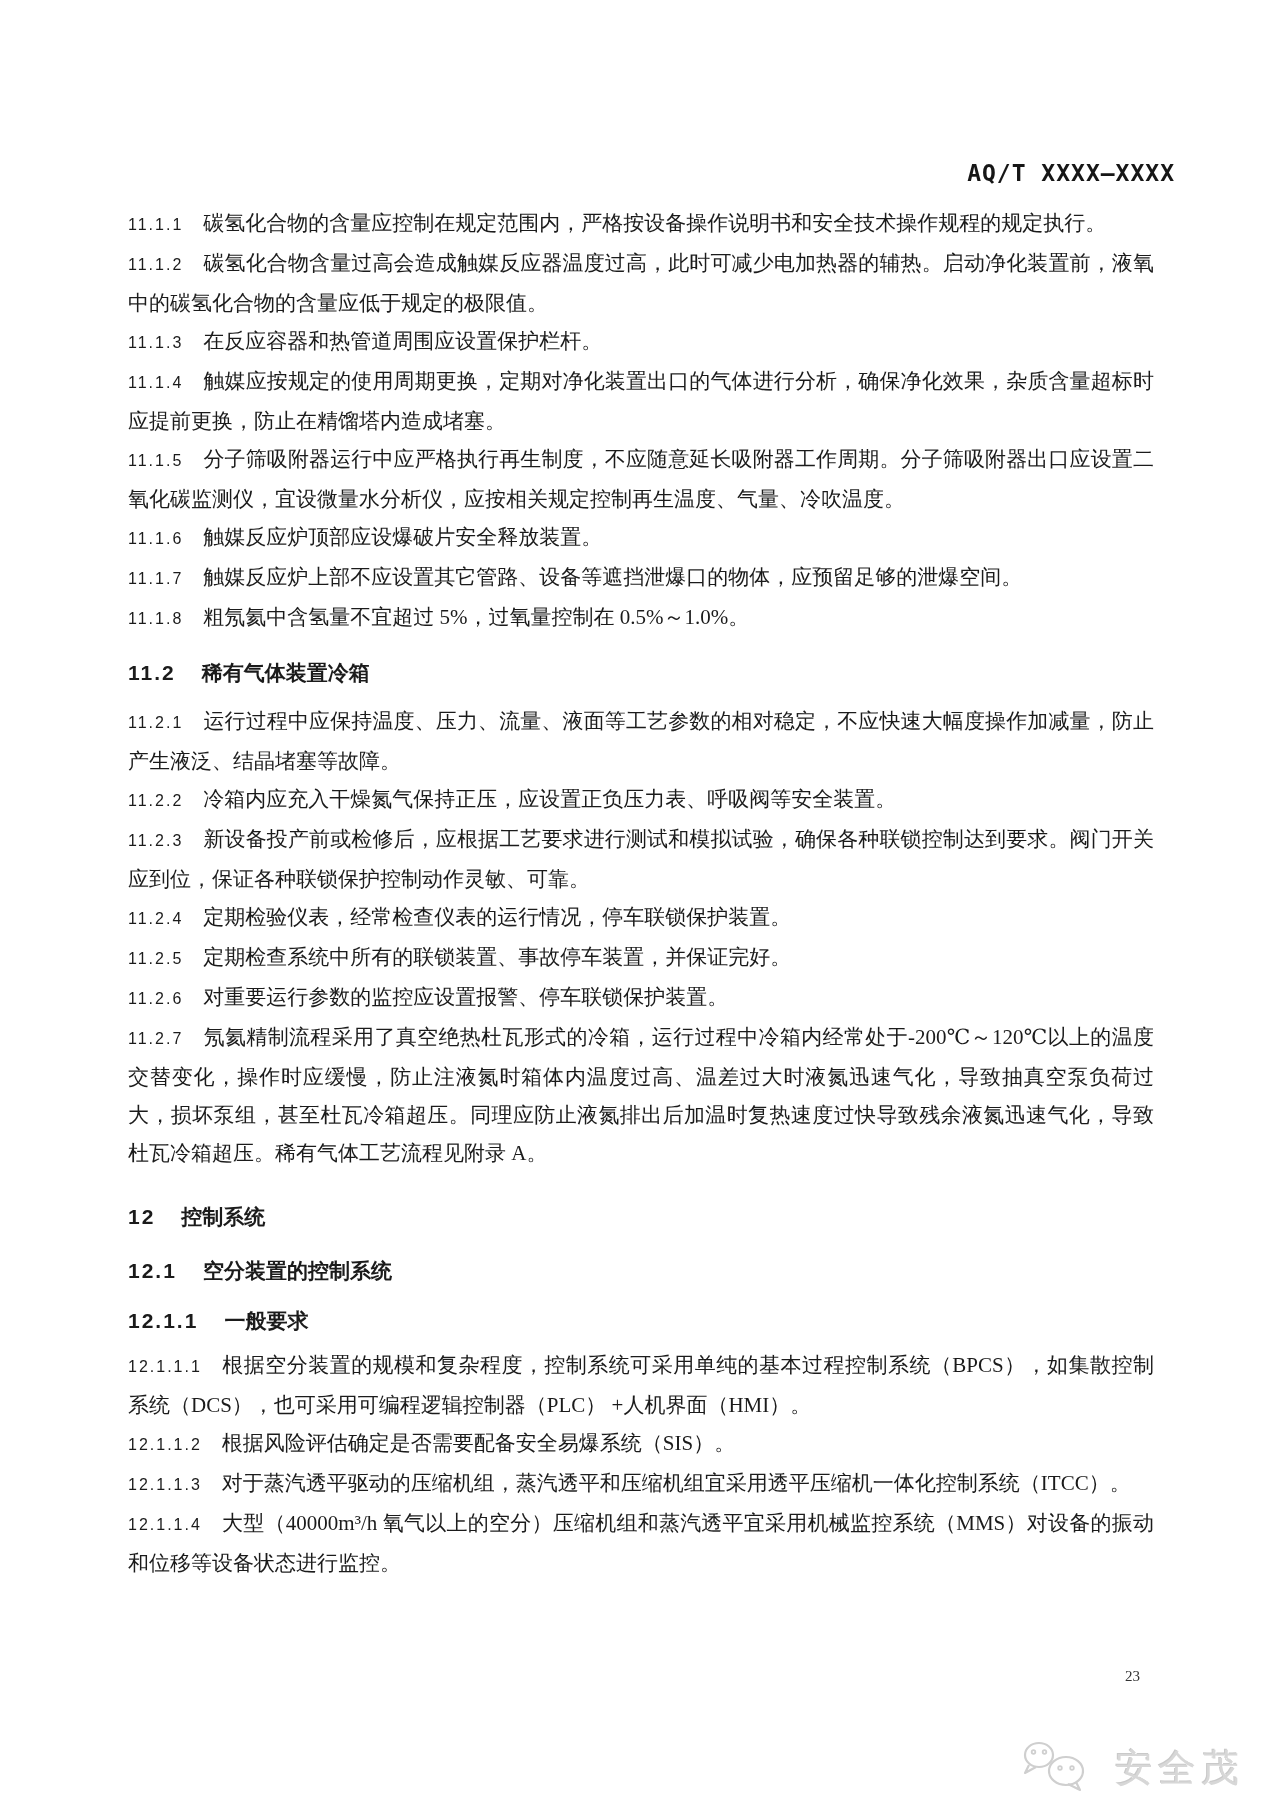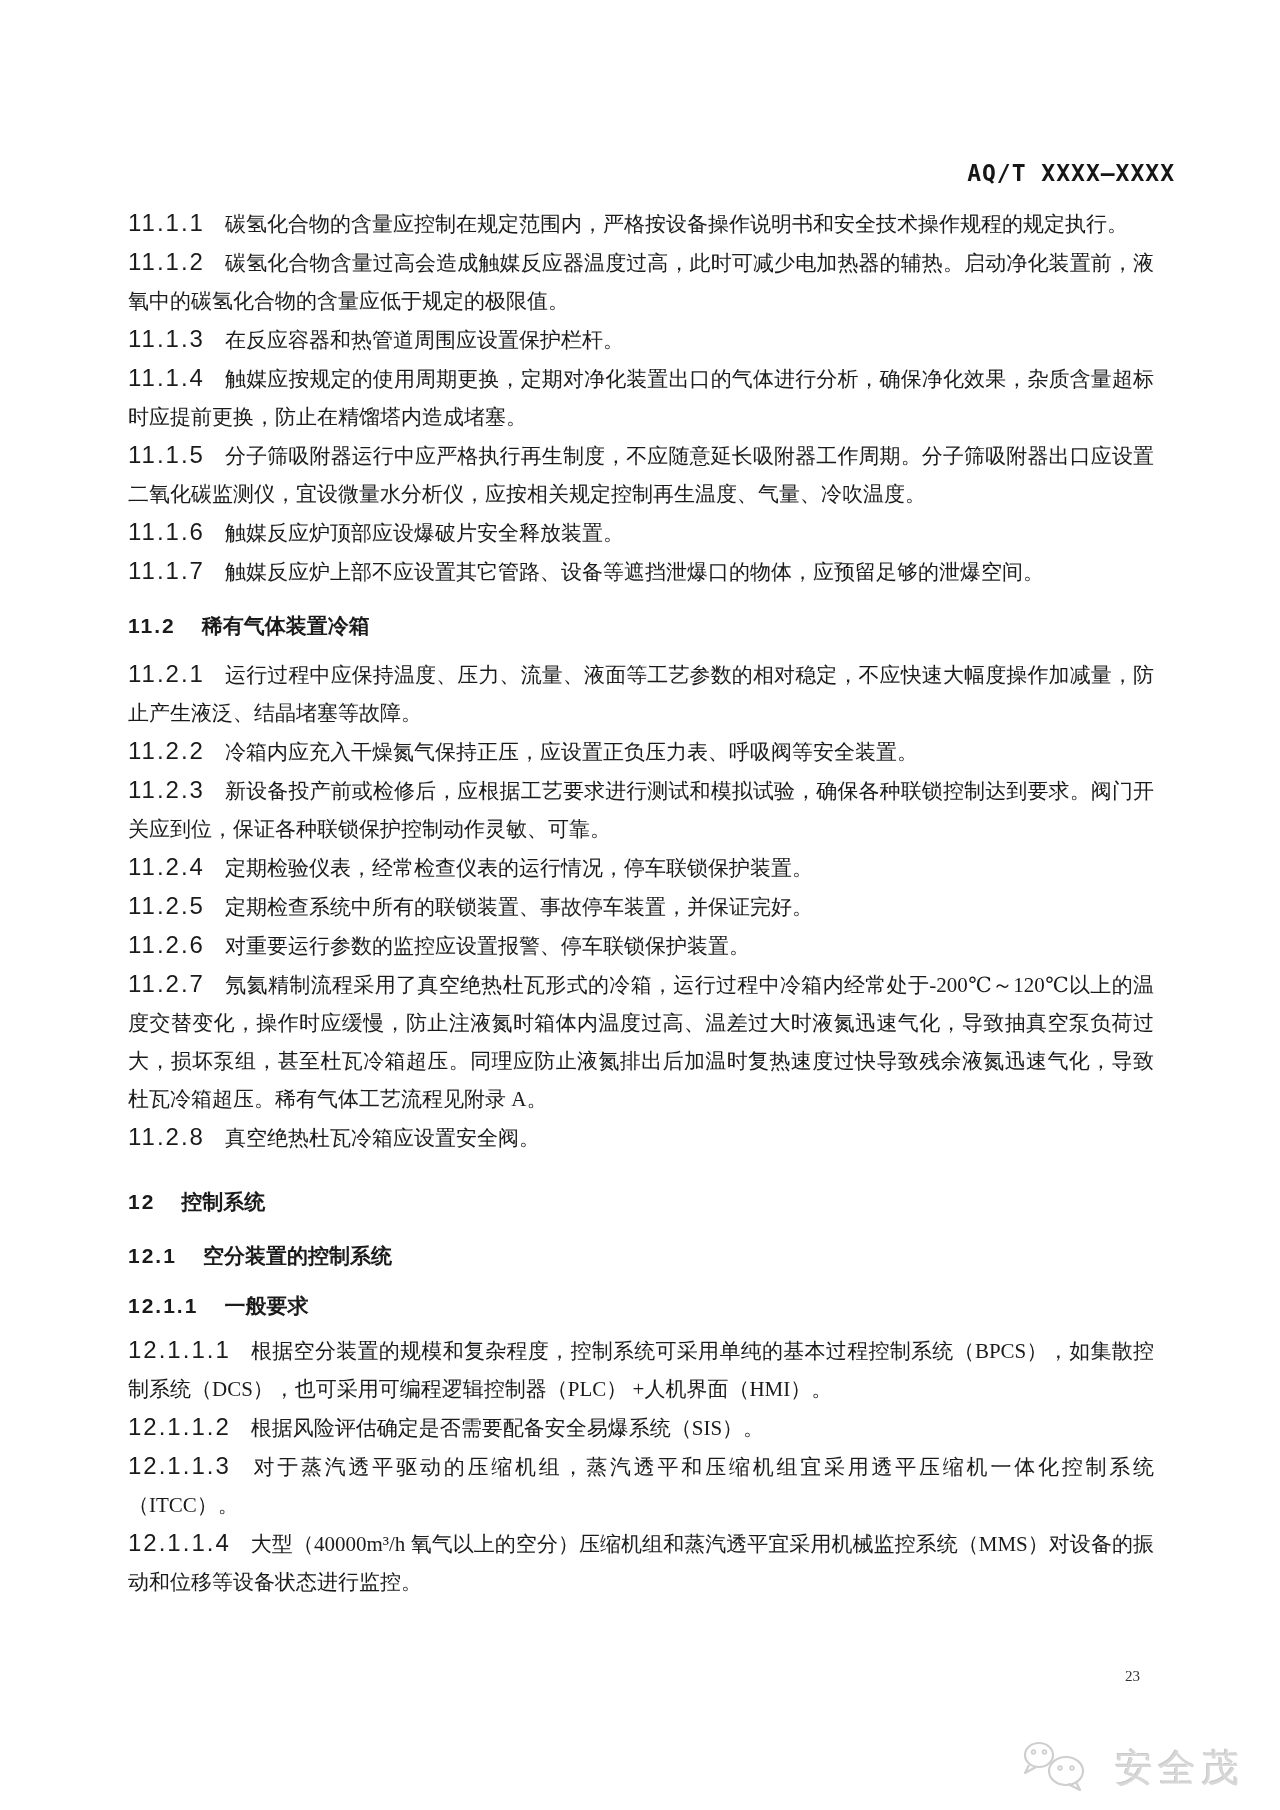--- a/index.html
+++ b/index.html
@@ -30,21 +30,21 @@
     top: 192px;
     left: 128px;
     width: 1026px;
     font-size: 21px;
     line-height: 38px;
     text-align: justify;
   }
   .clause { margin: 0; }
   .clause .num {
     font-family: "Liberation Sans", "DejaVu Sans", sans-serif;
-    font-size: 24px;
+    font-size: 16px;
     letter-spacing: 2px;
     margin-right: 20px;
     white-space: nowrap;
   }
   .heading {
     font-family: "Liberation Sans", "DejaVu Sans", sans-serif;
     font-weight: 700;
     font-size: 21px;
   }
   .heading .num { margin-right: 26px; letter-spacing: 2px; }
@@ -86,29 +86,29 @@
   </div>
 
   <div class="doc-content">
       <p class="clause"><span class="num">11.1.1</span><span class="txt">碳氢化合物的含量应控制在规定范围内，严格按设备操作说明书和安全技术操作规程的规定执行。</span></p>
       <p class="clause"><span class="num">11.1.2</span><span class="txt">碳氢化合物含量过高会造成触媒反应器温度过高，此时可减少电加热器的辅热。启动净化装置前，液氧中的碳氢化合物的含量应低于规定的极限值。</span></p>
       <p class="clause"><span class="num">11.1.3</span><span class="txt">在反应容器和热管道周围应设置保护栏杆。</span></p>
       <p class="clause"><span class="num">11.1.4</span><span class="txt">触媒应按规定的使用周期更换，定期对净化装置出口的气体进行分析，确保净化效果，杂质含量超标时应提前更换，防止在精馏塔内造成堵塞。</span></p>
       <p class="clause"><span class="num">11.1.5</span><span class="txt">分子筛吸附器运行中应严格执行再生制度，不应随意延长吸附器工作周期。分子筛吸附器出口应设置二氧化碳监测仪，宜设微量水分析仪，应按相关规定控制再生温度、气量、冷吹温度。</span></p>
       <p class="clause"><span class="num">11.1.6</span><span class="txt">触媒反应炉顶部应设爆破片安全释放装置。</span></p>
       <p class="clause"><span class="num">11.1.7</span><span class="txt">触媒反应炉上部不应设置其它管路、设备等遮挡泄爆口的物体，应预留足够的泄爆空间。</span></p>
+      <p class="clause"><span class="num">11.1.8</span><span class="txt">粗氖氦中含氢量不宜超过 5%，过氧量控制在 0.5%～1.0%。</span></p>
       <p class="heading h2"><span class="num">11.2</span><span class="txt">稀有气体装置冷箱</span></p>
       <p class="clause"><span class="num">11.2.1</span><span class="txt">运行过程中应保持温度、压力、流量、液面等工艺参数的相对稳定，不应快速大幅度操作加减量，防止产生液泛、结晶堵塞等故障。</span></p>
       <p class="clause"><span class="num">11.2.2</span><span class="txt">冷箱内应充入干燥氮气保持正压，应设置正负压力表、呼吸阀等安全装置。</span></p>
       <p class="clause"><span class="num">11.2.3</span><span class="txt">新设备投产前或检修后，应根据工艺要求进行测试和模拟试验，确保各种联锁控制达到要求。阀门开关应到位，保证各种联锁保护控制动作灵敏、可靠。</span></p>
       <p class="clause"><span class="num">11.2.4</span><span class="txt">定期检验仪表，经常检查仪表的运行情况，停车联锁保护装置。</span></p>
       <p class="clause"><span class="num">11.2.5</span><span class="txt">定期检查系统中所有的联锁装置、事故停车装置，并保证完好。</span></p>
       <p class="clause"><span class="num">11.2.6</span><span class="txt">对重要运行参数的监控应设置报警、停车联锁保护装置。</span></p>
       <p class="clause"><span class="num">11.2.7</span><span class="txt">氖氦精制流程采用了真空绝热杜瓦形式的冷箱，运行过程中冷箱内经常处于-200℃～120℃以上的温度交替变化，操作时应缓慢，防止注液氮时箱体内温度过高、温差过大时液氮迅速气化，导致抽真空泵负荷过大，损坏泵组，甚至杜瓦冷箱超压。同理应防止液氮排出后加温时复热速度过快导致残余液氮迅速气化，导致杜瓦冷箱超压。稀有气体工艺流程见附录 A。</span></p>
-      <p class="clause"><span class="num">11.2.8</span><span class="txt">真空绝热杜瓦冷箱应设置安全阀。</span></p>
       <p class="heading h1"><span class="num">12</span><span class="txt">控制系统</span></p>
       <p class="heading h2"><span class="num">12.1</span><span class="txt">空分装置的控制系统</span></p>
       <p class="heading h3"><span class="num">12.1.1</span><span class="txt">一般要求</span></p>
       <p class="clause"><span class="num">12.1.1.1</span><span class="txt">根据空分装置的规模和复杂程度，控制系统可采用单纯的基本过程控制系统（BPCS），如集散控制系统（DCS），也可采用可编程逻辑控制器（PLC） +人机界面（HMI）。</span></p>
       <p class="clause"><span class="num">12.1.1.2</span><span class="txt">根据风险评估确定是否需要配备安全易爆系统（SIS）。</span></p>
       <p class="clause"><span class="num">12.1.1.3</span><span class="txt">对于蒸汽透平驱动的压缩机组，蒸汽透平和压缩机组宜采用透平压缩机一体化控制系统（ITCC）。</span></p>
       <p class="clause"><span class="num">12.1.1.4</span><span class="txt">大型（40000m³/h 氧气以上的空分）压缩机组和蒸汽透平宜采用机械监控系统（MMS）对设备的振动和位移等设备状态进行监控。</span></p>
     </div>
 
   <div class="page-number">

